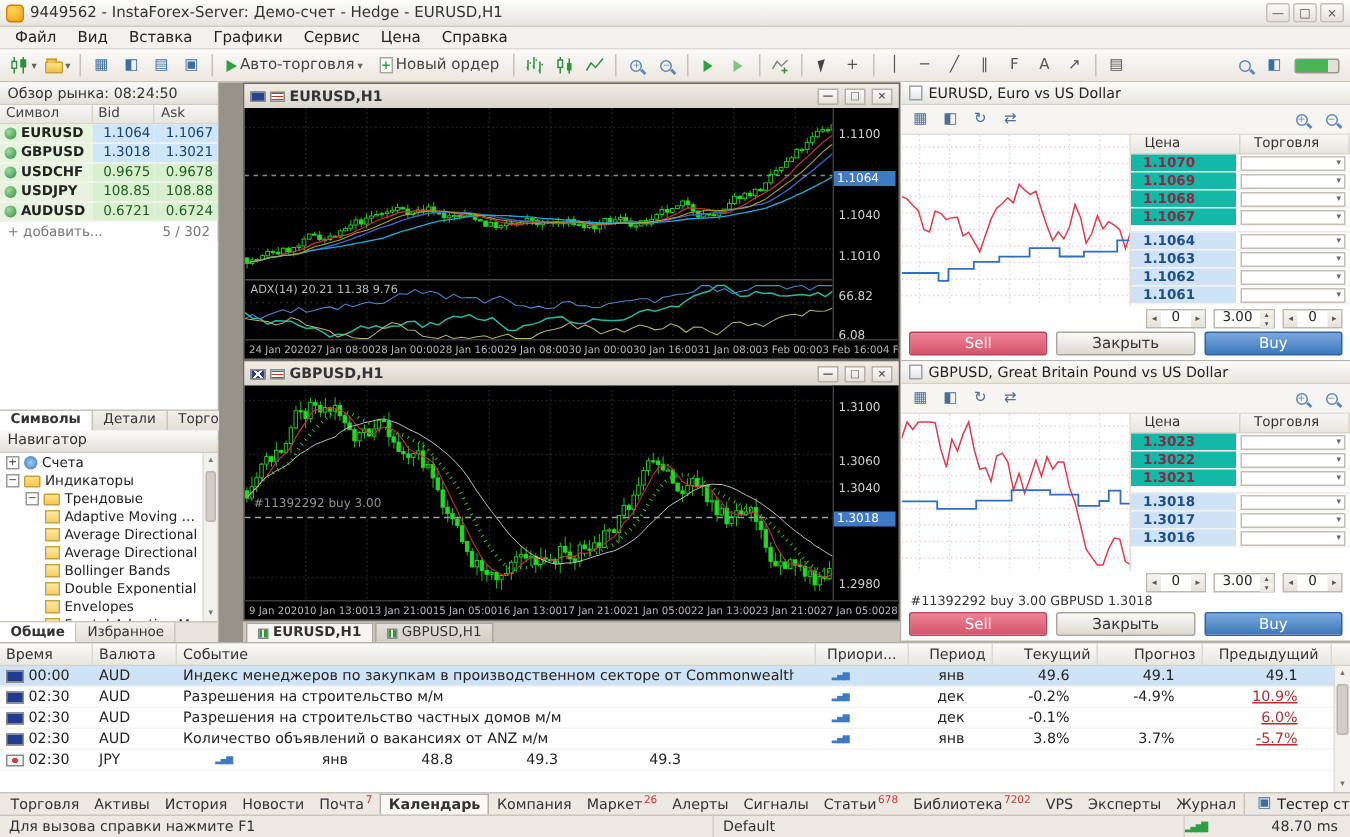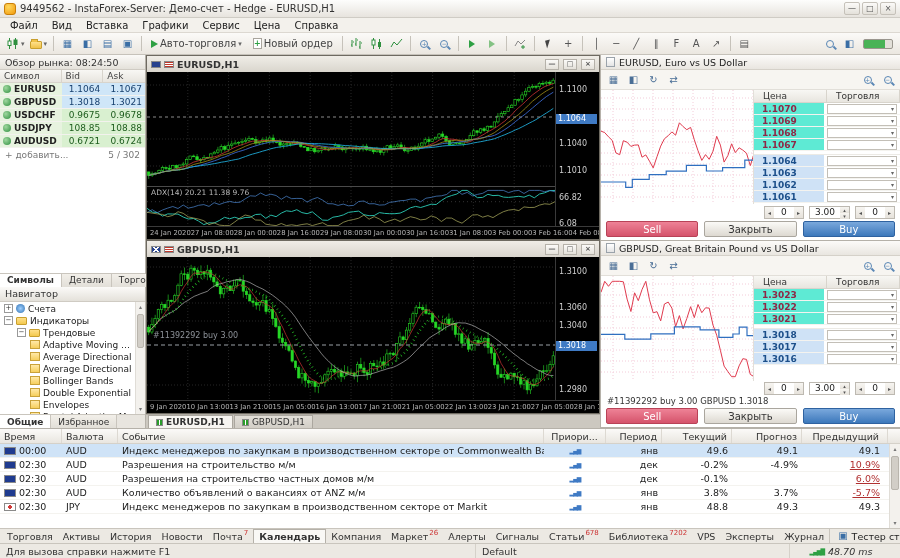--- a/index.html
+++ b/index.html
@@ -32,21 +32,21 @@
 .tri-r{width:0;height:0;border-left:6px solid #2ea043;border-top:4px solid transparent;border-bottom:4px solid transparent;}
 .tri-r.sh{border-left-color:#84c284;}
 .cursor-ico{width:0;height:0;border-top:8px solid #444;border-right:5px solid transparent;transform:rotate(-15deg);}
 .mag{width:8px;height:8px;border:1.5px solid #5a87b5;border-radius:50%;position:relative;display:inline-flex;align-items:center;justify-content:center;font-size:6px;color:#5a87b5;}
 .mag::after{content:"";position:absolute;width:4px;height:1.5px;background:#5a87b5;right:-4px;bottom:-2px;transform:rotate(45deg);}
 .conn-meter{width:30px;height:10px;border:1px solid #9a968e;border-radius:2px;background:linear-gradient(90deg,#49b356 0 76%,#e3e0d9 76%);margin:0 3px;}
 
 
 .main{position:absolute;top:55px;left:0;right:0;height:373px;display:flex;}
 .left-col{width:146px;border-right:1px solid #b5b1a9;background:#fff;display:flex;flex-direction:column;}
-.mdi{flex:1;min-width:0;background:#97928a;display:flex;flex-direction:column;}
+.mdi{flex:1;min-width:0;background:#97928a;display:flex;flex-direction:column;padding-left:16px;}
 .right-col{width:300px;border-left:1px solid #b5b1a9;background:#fff;display:flex;flex-direction:column;}
 
 
 .panel-title{height:15px;background:linear-gradient(#fbfaf8,#e4e1da);border-bottom:1px solid #cfcbc3;display:flex;align-items:center;padding:0 5px;font-size:9.5px;color:#333;flex:none;}
 .mw-colhead{height:13px;display:flex;background:linear-gradient(#f8f7f4,#e8e5df);border-bottom:1px solid #d8d4cc;font-size:9px;color:#444;flex:none;}
 .mw-colhead span{display:flex;align-items:center;padding-left:4px;border-right:1px solid #d8d4cc;}
 .mwc-sym{width:62px;}.mwc-bid{width:42px;}.mwc-ask{width:42px;border-right:none!important;}
 .mw-row{height:13px;display:flex;align-items:center;font-size:9px;border-bottom:1px solid #f3f2ee;}
 .mw-sym{width:62px;display:flex;align-items:center;padding-left:3px;background:#e7f3df;height:100%;font-weight:bold;color:#222;}
 .mw-ico{width:8px;height:8px;border-radius:50%;background:radial-gradient(circle at 35% 35%,#9fd89f,#2f8f3f);margin-right:3px;flex:none;}
@@ -100,21 +100,21 @@
 .dom-toolbar{height:20px;display:flex;align-items:center;gap:3px;padding:0 4px;border-bottom:1px solid #e2dfd9;background:#f7f5f1;flex:none;}
 .dtb{min-width:17px;height:16px;display:inline-flex;align-items:center;justify-content:center;font-size:10px;color:#4a6e96;border-radius:2px;}
 .dtb-spacer{flex:1;}
 .dom-content{flex:1;display:flex;overflow:hidden;}
 .tick{background:#fff;border-right:1px solid #e2dfd9;flex:none;}
 .ladder{width:146px;display:flex;flex-direction:column;font-size:9px;}
 .lad-head{height:13px;display:flex;background:linear-gradient(#f8f7f4,#e8e5df);border-bottom:1px solid #d8d4cc;color:#333;flex:none;}
 .lh-cell{flex:1;display:flex;align-items:center;padding-left:9px;border-right:1px solid #d8d4cc;}
 .lrow{height:12px;display:flex;align-items:center;border-bottom:1px solid #f4f3ef;}
 .lprice{width:70px;height:11px;display:flex;align-items:center;padding-left:8px;font-weight:bold;font-size:9px;}
-.lprice.ask{background:#5eead4;color:#8e2746;}
+.lprice.ask{background:#14b8a6;color:#8e2746;}
 .lprice.bid{background:#cfe2f6;color:#1c4f8a;}
 .ltrade{flex:1;display:flex;align-items:center;padding:0 3px;}
 .combo{flex:1;height:10px;border:1px solid #c3bfb7;background:#fff;display:flex;align-items:center;justify-content:flex-end;padding-right:2px;}
 .combo-arrow{font-size:6px;color:#666;}
 .spread-gap{height:4px;border-bottom:1px solid #eceae5;}
 .dom-spinrow{height:16px;display:flex;align-items:center;justify-content:flex-end;gap:5px;padding:0 5px;flex:none;}
 .spin{display:inline-flex;align-items:center;border:1px solid #bdb9b1;background:#fff;height:13px;font-size:9px;}
 .sbtn{width:9px;align-self:stretch;display:flex;align-items:center;justify-content:center;color:#555;font-size:6px;background:linear-gradient(#f7f5f1,#e6e2db);}
 .sval{padding:0 5px;min-width:20px;text-align:center;color:#222;}
 .updown{display:flex;flex-direction:column;align-self:stretch;width:9px;}
@@ -133,38 +133,38 @@
 .cc.hd{border-right:1px solid #ddd9d2;}
 .c-time{width:62px;gap:3px;}
 .c-cur{width:56px;}
 .c-event{flex:1;text-overflow:ellipsis;}
 .c-prio{width:62px;justify-content:center;}
 .c-per{width:56px;justify-content:flex-end;}
 .c-act{width:70px;justify-content:flex-end;}
 .c-fc{width:70px;justify-content:flex-end;}
 .c-prev{width:86px;justify-content:flex-end;padding-right:8px;}
 .cal-group{height:14px;display:flex;align-items:center;padding-left:6px;font-size:9.5px;font-weight:bold;background:#fafaf8;border-bottom:1px solid #f0eeea;flex:none;}
-.cal-row{height:14px;display:flex;font-size:9.5px;border-bottom:1px solid #f4f3ef;padding-right:12px;}
+.cal-row{height:14px;display:flex;font-size:9.5px;border-bottom:1px solid #f4f3ef;padding-right:27px;}
 .cal-row.sel{background:#cfe3f7;}
 .f-AUD{width:12px;height:8px;background:#1f3b8f;border:1px solid #8a8a8a;}
 .f-JPY{width:12px;height:8px;background:radial-gradient(circle at 50% 50%,#d03a3a 0 2px,#fff 2px);border:1px solid #8a8a8a;}
 .sig{font-size:6px;color:#3f7ac4;letter-spacing:-1px;line-height:8px;}
 .revised{color:#b03030;text-decoration:underline;}
 .cal-scroll{position:absolute;right:0;top:15px;bottom:0;width:11px;background:#f3f1ed;border-left:1px solid #e0ddd7;}
 
 
 .bottom-tabs{position:absolute;top:528px;left:0;right:0;height:15px;background:#ece9e3;border-top:1px solid #c9c5bd;display:flex;align-items:stretch;font-size:9.5px;padding-left:2px;}
 .btab{display:flex;align-items:center;padding:0 5px;color:#333;white-space:nowrap;}
 .btab.active{background:#f9f8f5;border:1px solid #b5b1a9;border-bottom:none;font-weight:bold;}
 .badge{font-size:7px;color:#c33;margin-left:1px;transform:translateY(-3px);display:inline-block;}
 .tester{margin-left:auto;display:flex;align-items:center;gap:4px;padding:0 8px;border-left:1px solid #c9c5bd;white-space:nowrap;}
 .statusbar{position:absolute;top:543px;left:0;right:0;height:15px;background:#ece9e3;border-top:1px solid #c9c5bd;display:flex;align-items:stretch;font-size:9.5px;color:#333;}
 .sb-seg1{width:476px;display:flex;align-items:center;padding-left:6px;border-right:1px solid #d5d1c9;}
 .sb-seg2{flex:1;display:flex;align-items:center;padding-left:6px;border-right:1px solid #d5d1c9;}
-.sb-seg3{width:110px;display:flex;align-items:center;justify-content:center;gap:4px;padding-right:8px;font-style:italic;}
+.sb-seg3{width:110px;display:flex;align-items:center;justify-content:space-between;gap:4px;padding-right:8px;}
 .sig-green{font-size:6px;color:#2ea043;letter-spacing:-1px;}
 </style>
 </head>
 <body>
 
 <div class="titlebar">
   <span class="mt-logo"></span>
   <span class="title-text">9449562 - InstaForex-Server: Демо-счет - Hedge - EURUSD,H1</span>
   <span class="win-btns">
     <span class="win-btn">—</span>
@@ -1397,21 +1397,20 @@
         <span class="cc c-act">3.8%</span>
         <span class="cc c-fc">3.7%</span>
         <span class="cc c-prev revised">-5.7%</span>
       </div>
       <div class="cal-row">
         <span class="cc c-time">
           <span class="flag f-JPY"></span>
           <span>02:30</span>
         </span>
         <span class="cc c-cur">JPY</span>
-        <span class="cc c-event">Индекс менеджеров по закупкам в производственном секторе от Markit</span>
         <span class="cc c-prio">
           <span class="sig">▂▄▆</span>
         </span>
         <span class="cc c-per">янв</span>
         <span class="cc c-act">48.8</span>
         <span class="cc c-fc">49.3</span>
         <span class="cc c-prev">49.3</span>
       </div>
     </div>
   <div class="cal-scroll">

